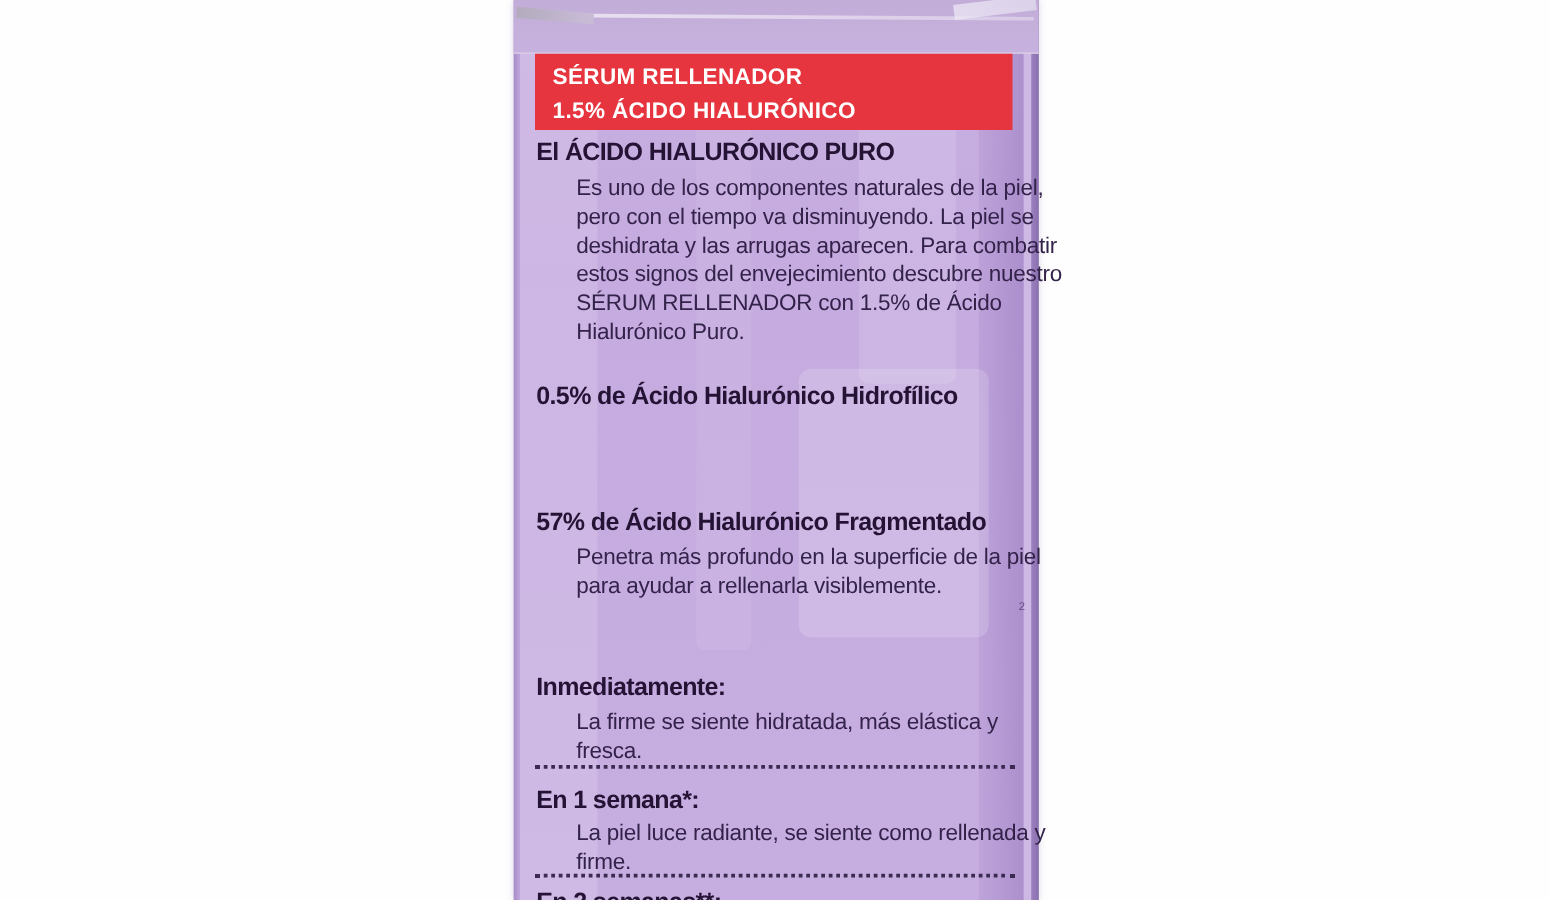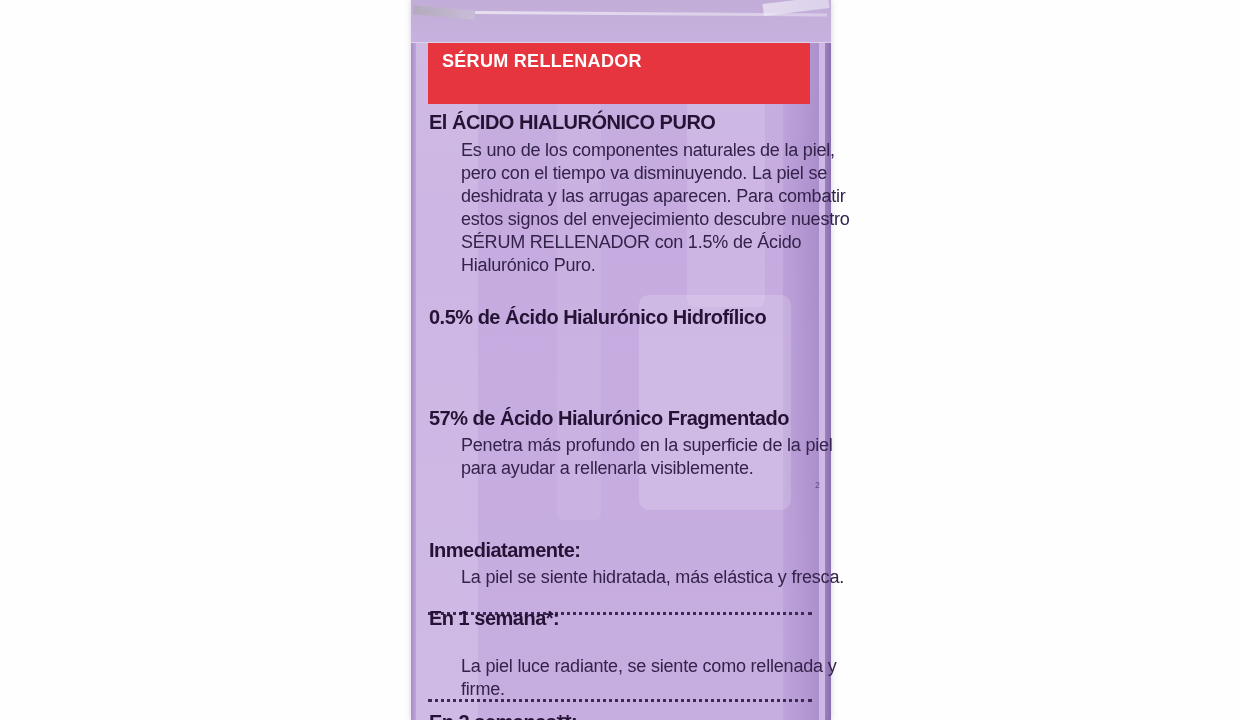--- a/index.html
+++ b/index.html
@@ -94,21 +94,21 @@
     margin-left: 20px;
   }
   .s1-h { top: 111px; }
   .s1-b { top: 139px; }
   .s2-h { top: 306px; }
   .s2-b { top: 333px; }
   .s3-h { top: 407px; }
   .s3-b { top: 434px; }
   .r1-h { top: 539px; }
   .r1-b { top: 566px; }
-  .r2-h { top: 607px; }
+  .r2-h { top: 629px; }
   .r2-b { top: 655px; }
   .r3-h { top: 711px; }
   .dotted {
     position: absolute; left: 17px; width: 384px; height: 0;
     border-top: 3px dotted #3b2a52;
     z-index: 2;
   }
   .dot-1 { top: 612px; }
   .dot-2 { top: 699px; }
   .print-mark {
@@ -134,33 +134,34 @@
     <div class="wm wm-body"></div>
 
     <div class="flap">
       <div class="flap-crease"></div>
       <div class="flap-wedge-left"></div>
       <div class="flap-wedge-right"></div>
     </div>
 
     <div class="banner banner-top">
       <div>SÉRUM RELLENADOR</div>
+      <div>1.5% ÁCIDO HIALURÓNICO</div>
     </div>
 
     <div class="txt head s1-h">El ÁCIDO HIALURÓNICO PURO</div>
     <div class="txt para s1-b">Es uno de los componentes naturales de la piel, pero con el tiempo va disminuyendo. La piel se deshidrata y las arrugas aparecen. Para combatir estos signos del envejecimiento descubre nuestro SÉRUM RELLENADOR con 1.5% de Ácido Hialurónico Puro.</div>
 
     <div class="txt head s2-h">0.5% de Ácido Hialurónico Hidrofílico</div>
 
     <div class="txt head s3-h">57% de Ácido Hialurónico Fragmentado</div>
     <div class="txt para s3-b">Penetra más profundo en la superficie de la piel para ayudar a rellenarla visiblemente.</div>
 
 
     <div class="txt head r1-h">Inmediatamente:</div>
-    <div class="txt para r1-b">La piel se siente hidratada, más elástica y fresca.</div>
+    <div class="txt para r1-b">La firme se siente hidratada, más elástica y fresca.</div>
     <div class="dotted dot-1"></div>
 
     <div class="txt head r2-h">En 1 semana*:</div>
     <div class="txt para r2-b">La piel luce radiante, se siente como rellenada y firme.</div>
     <div class="dotted dot-2"></div>
 
     <div class="txt head r3-h">En 2 semanas**:</div>
 
     <div class="print-mark">2</div>
 

